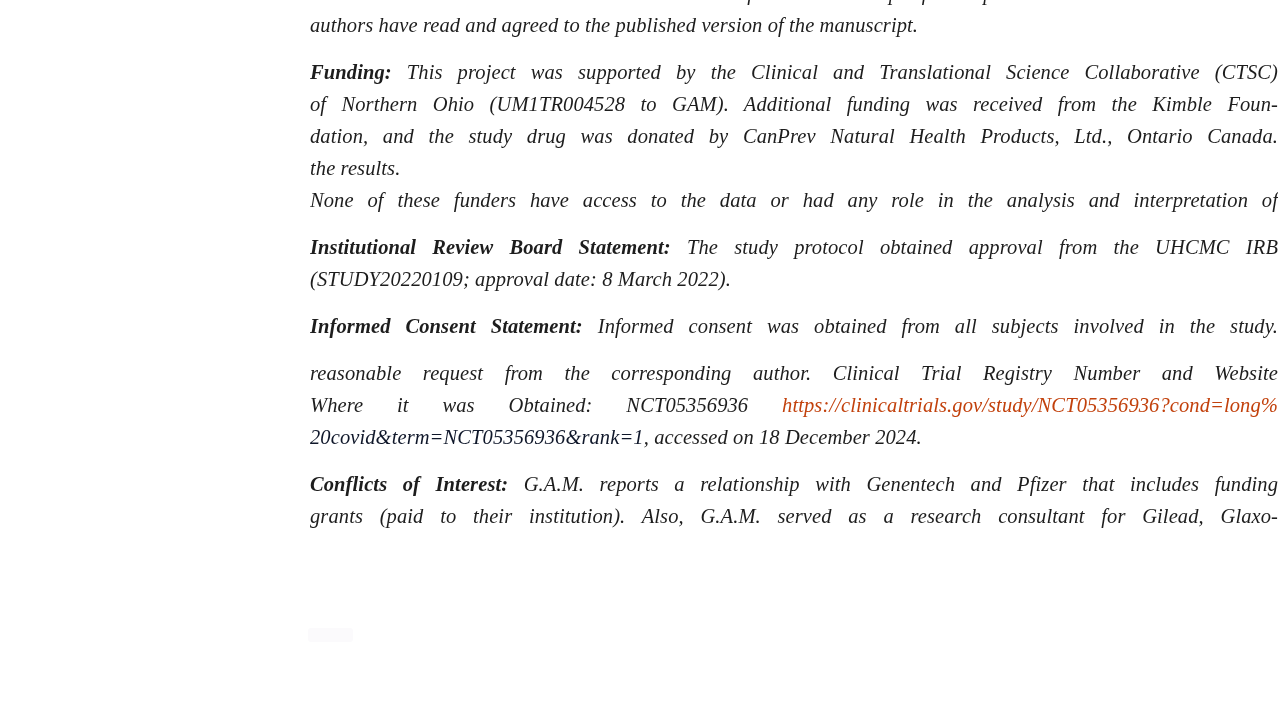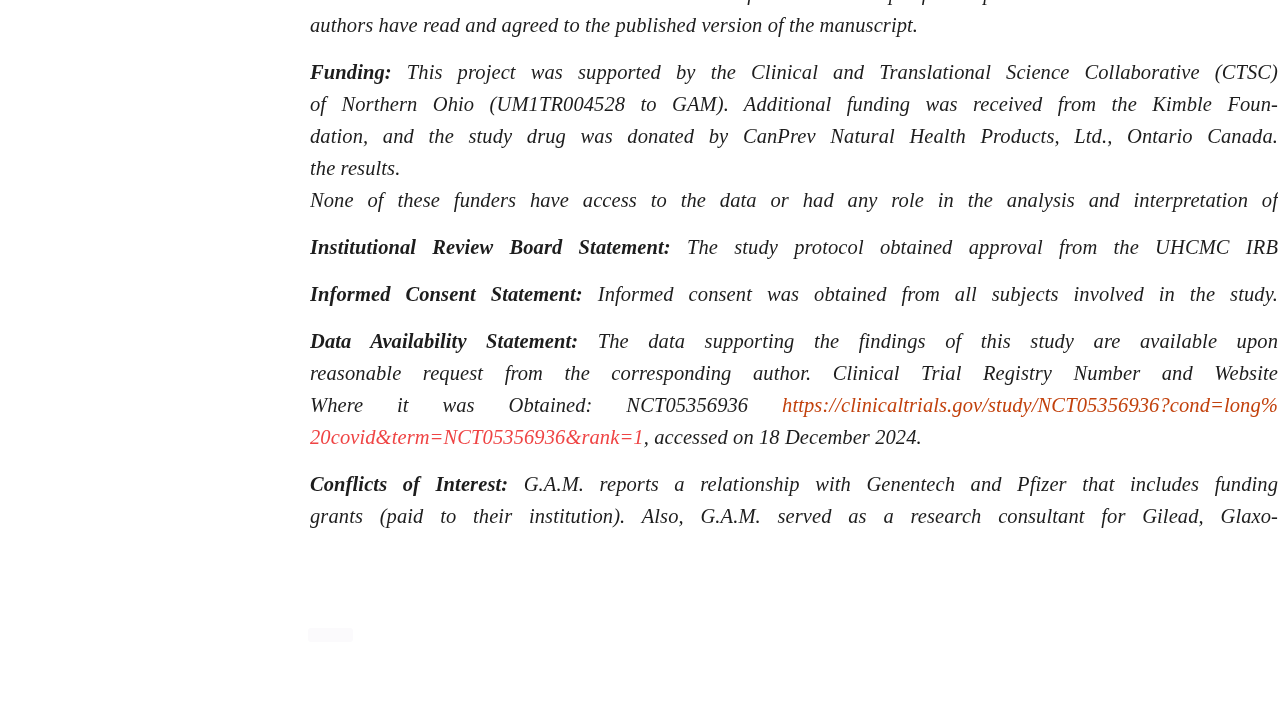--- a/index.html
+++ b/index.html
@@ -74,29 +74,29 @@
       </div>
       <div class="doc-par">
         <div class="doc-line j"><span class="seg-bold">Funding:</span><span class="seg-normal"> This project was supported by the Clinical and Translational Science Collaborative (CTSC)</span></div>
         <div class="doc-line j"><span class="seg-normal">of Northern Ohio (UM1TR004528 to GAM). Additional funding was received from the Kimble Foun-</span></div>
         <div class="doc-line j"><span class="seg-normal">dation, and the study drug was donated by CanPrev Natural Health Products, Ltd., Ontario Canada.</span></div>
         <div class="doc-line n"><span class="seg-normal">the results.</span></div>
         <div class="doc-line j"><span class="seg-normal">None of these funders have access to the data or had any role in the analysis and interpretation of</span></div>
       </div>
       <div class="doc-par">
         <div class="doc-line j"><span class="seg-bold">Institutional Review Board Statement:</span><span class="seg-normal"> The study protocol obtained approval from the UHCMC IRB</span></div>
+        <div class="doc-line n"><span class="seg-normal">(STUDY20220109; approval date: 8 March 2022).</span></div>
       </div>
       <div class="doc-par">
         <div class="doc-line j"><span class="seg-bold">Informed Consent Statement:</span><span class="seg-normal"> Informed consent was obtained from all subjects involved in the study.</span></div>
       </div>
       <div class="doc-par">
-        <div class="doc-line j"><span class="seg-bold">Data Availability Statement:</span><span class="seg-normal"> The data supporting the findings of this study are available upon</span></div>
         <div class="doc-line j"><span class="seg-normal">reasonable request from the corresponding author.  Clinical Trial Registry Number and Website</span></div>
         <div class="doc-line j"><span class="seg-normal">Where it was Obtained: NCT05356936 </span><a class="seg-link" style="color: #c2410c;">https://clinicaltrials.gov/study/NCT05356936?cond=long%</a></div>
-        <div class="doc-line n"><a class="seg-link" style="color: #ef4444;">20covid&amp;term=NCT05356936&amp;rank=1</a><span class="seg-normal">, accessed on 18 December 2024.</span></div>
+        <div class="doc-line n"><a class="seg-link" style="color: #0f172a;">20covid&amp;term=NCT05356936&amp;rank=1</a><span class="seg-normal">, accessed on 18 December 2024.</span></div>
       </div>
       <div class="doc-par">
         <div class="doc-line j"><span class="seg-bold">Conflicts of Interest:</span><span class="seg-normal"> G.A.M. reports a relationship with Genentech and Pfizer that includes funding</span></div>
         <div class="doc-line j"><span class="seg-normal">grants (paid to their institution).  Also, G.A.M. served as a research consultant for Gilead, Glaxo-</span></div>
       </div>
     </div>
   <div class="ghost-artifact"></div>
 </div>
 
 </body></html>

